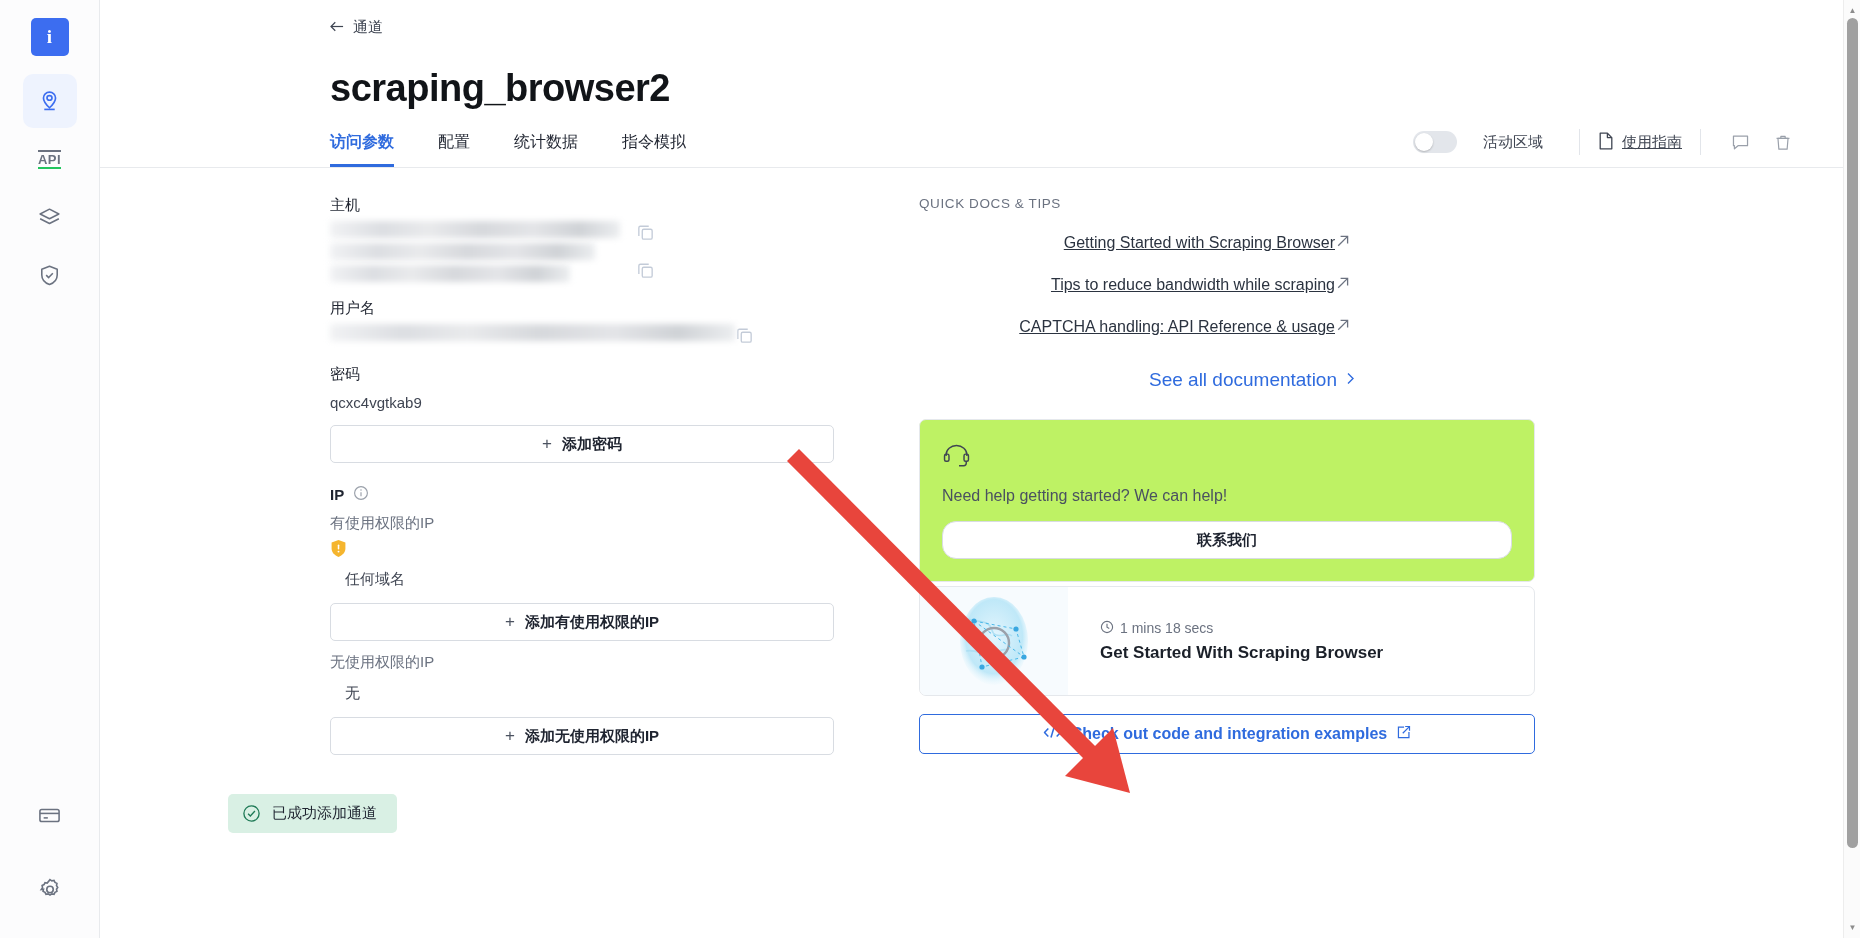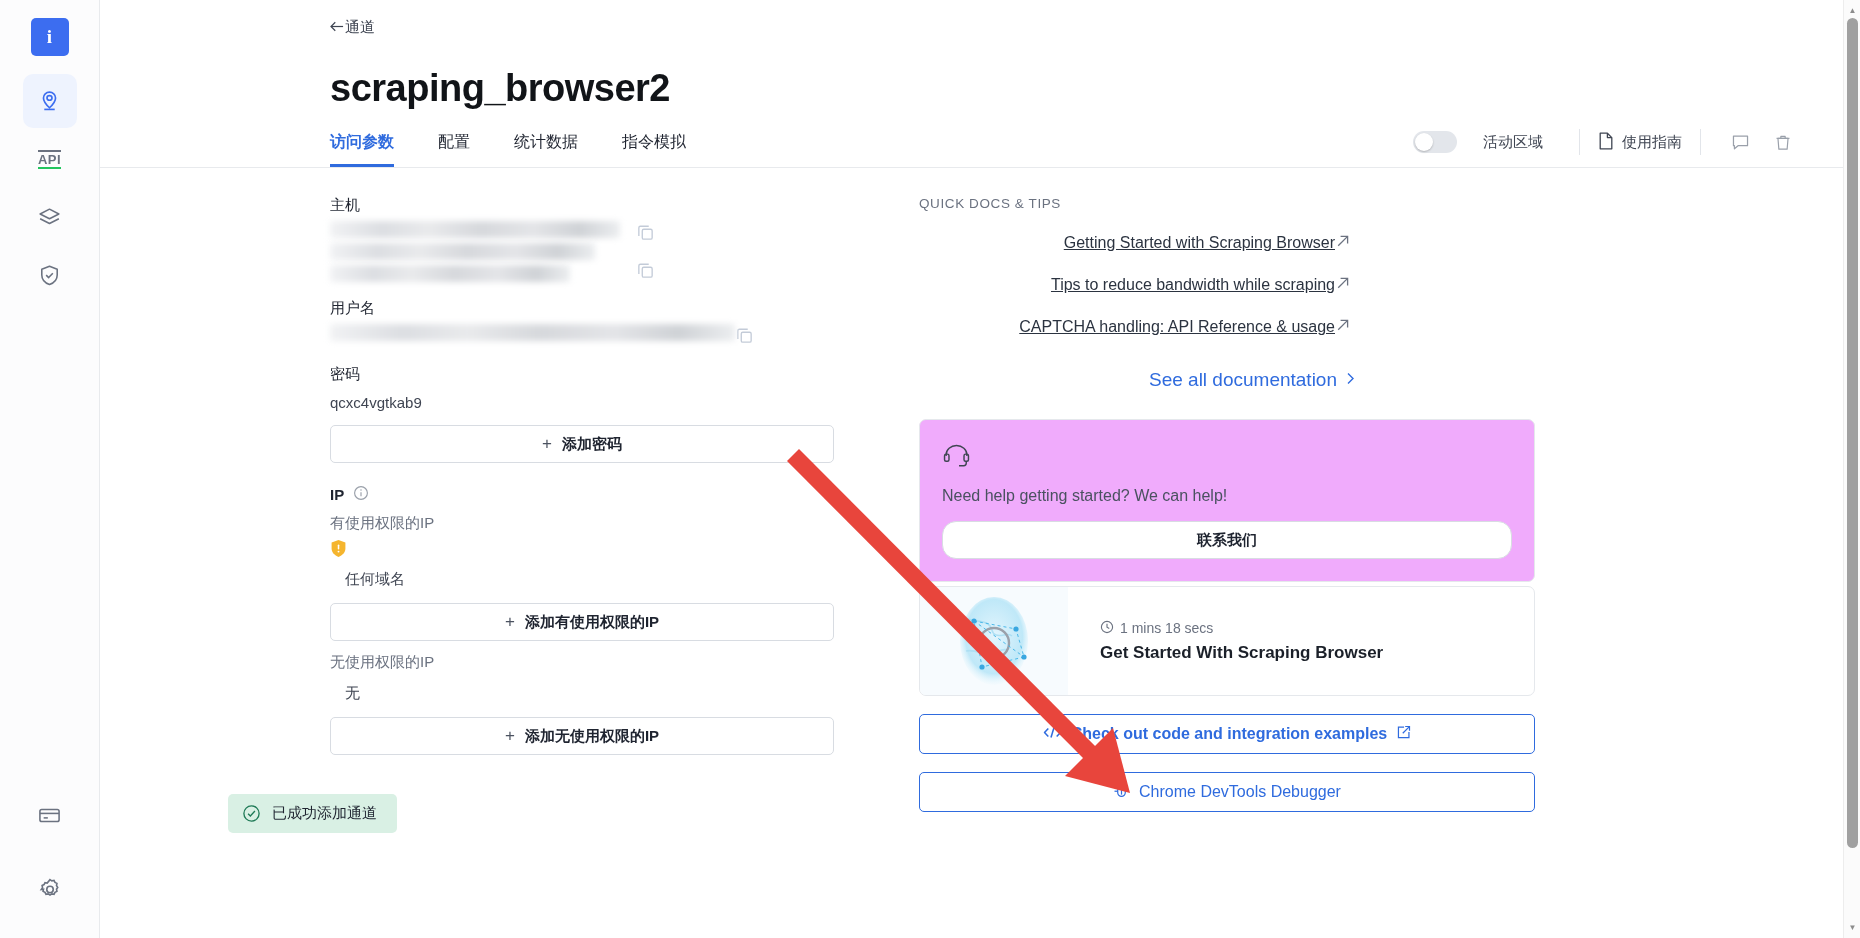--- a/index.html
+++ b/index.html
@@ -45,21 +45,21 @@
 
   
   .main {
     flex: 1; height: 938px; position: relative;
     display: flex; flex-direction: column;
     overflow: hidden;
   }
   .header { padding: 0 0 0 0; background: #fff; border-bottom: 1px solid #e8eaed; position: relative; }
   .breadcrumb {
     margin: 18px 0 0 230px; font-size: 15px; color: #3f4552;
-    display: inline-flex; align-items: center; cursor: pointer;
+    display: inline-flex; align-items: center; gap: 8px; cursor: pointer;
   }
   .page-title {
     margin: 30px 0 0 230px; font-size: 38px; font-weight: bold;
     letter-spacing: -0.5px; color: #111418;
   }
   .tabrow {
     margin: 22px 0 0 230px; display: flex; align-items: flex-end; gap: 44px;
     padding-right: 60px; position: relative;
   }
   .tab {
@@ -76,21 +76,21 @@
   .toggle {
     width: 44px; height: 22px; border-radius: 11px; background: #e3e6eb;
     position: relative; cursor: pointer; flex: 0 0 44px;
   }
   .toggle .knob {
     position: absolute; left: 2px; top: 2px; width: 18px; height: 18px;
     border-radius: 50%; background: #fff; box-shadow: 0 1px 2px rgba(0,0,0,.22);
   }
   .toggle-label { font-size: 15px; color: #3f4552; white-space: nowrap; }
   .vdiv { width: 1px; height: 26px; background: #e2e5ea; margin: 0 18px; }
-  .hact { display: inline-flex; align-items: center; gap: 8px; font-size: 15px; color: #3f4552; cursor: pointer; }
+  .hact { display: inline-flex; align-items: center; gap: 8px; font-size: 15px; color: #3f4552; cursor: pointer; text-decoration: underline; }
   .iconbtn { color: #9aa0aa; cursor: pointer; display: inline-flex; padding: 0 12px; }
 
   
   .body { flex: 1; display: flex; position: relative; overflow: hidden; }
   .col-left { width: 760px; flex: 0 0 760px; padding: 28px 0 0 230px; }
   .col-right {
     flex: 1; padding: 28px 56px 0 58px;
     border-left: 1px solid transparent;
   }
 
@@ -127,21 +127,21 @@
   .doc-link .t { font-size: 16px; color: #2b3340; text-decoration: underline; }
   .doc-link .arr { color: #6b7280; }
   .see-all {
     margin-top: 32px; width: 438px; text-align: right;
     font-size: 19px; color: #2f6bde; cursor: pointer;
     display: flex; justify-content: flex-end; align-items: center; gap: 7px;
   }
 
   .card {
     margin-top: 28px; width: 616px;
-    border: 1px solid #e5e8ec; border-radius: 7px; background: #f0abfc;
+    border: 1px solid #e5e8ec; border-radius: 7px; background: #bef264;
     padding: 22px 22px 22px 22px;
   }
   .headset { color: #3f4552; }
   .card-text { margin-top: 14px; font-size: 16px; color: #4a5160; }
   .contact-btn {
     margin-top: 16px; width: 100%; height: 38px;
     border: 1px solid #d8dce2; border-radius: 14px; background: #fff;
     display: flex; align-items: center; justify-content: center;
     font-size: 15px; font-weight: bold; color: #1f2430; cursor: pointer;
   }
@@ -500,34 +500,20 @@
           <span>Check out code and integration examples</span>
           <span>
             <svg width="15" height="15" viewBox="0 0 16 16" fill="none" stroke="currentColor" stroke-width="1.3">
               <path d="M8.6 2.2H2.6v11.2h11.2V7.4"></path>
                 <polyline points="9.8,1.6 14.4,1.6 14.4,6.2"></polyline>
               <line x1="7.2" y1="8.8" x2="14" y2="2"></line>
             </svg>
           </span>
         </div>
 
-        <div class="blue-btn thin">
-          <span>
-            <svg width="17" height="18" viewBox="0 0 18 19" fill="none" stroke="currentColor" stroke-width="1.3" stroke-linejoin="round">
-              <rect x="5" y="5.8" width="8" height="10.4" rx="4"></rect>
-              <line x1="9" y1="1.6" x2="9" y2="5.8"></line>
-              <line x1="6" y1="2.6" x2="7.4" y2="4.4"></line>
-                <line x1="12" y1="2.6" x2="10.6" y2="4.4"></line>
-              <line x1="5" y1="10.8" x2="1.6" y2="10.8"></line>
-                <line x1="13" y1="10.8" x2="16.4" y2="10.8"></line>
-              <line x1="9" y1="7.6" x2="9" y2="14.4"></line>
-            </svg>
-          </span>
-          <span>Chrome DevTools Debugger</span>
-        </div>
       </div>
     </div>
 
     <div class="toast">
       <span class="toast-ico">
         <svg width="19" height="19" viewBox="0 0 20 20" fill="none" stroke="currentColor" stroke-width="1.4">
           <circle cx="10" cy="10" r="8"></circle>
             <polyline points="6.4,10.2 8.8,12.6 13.6,7.4"></polyline>
         </svg>
       </span>

